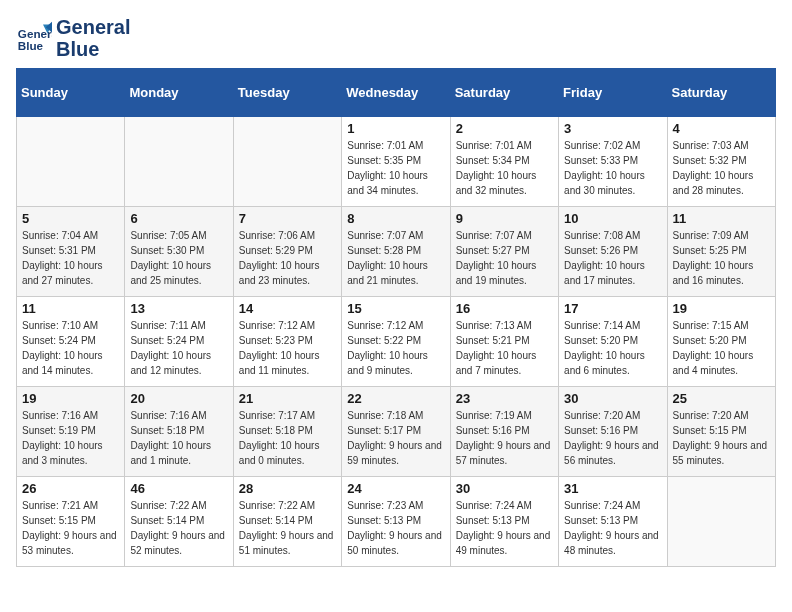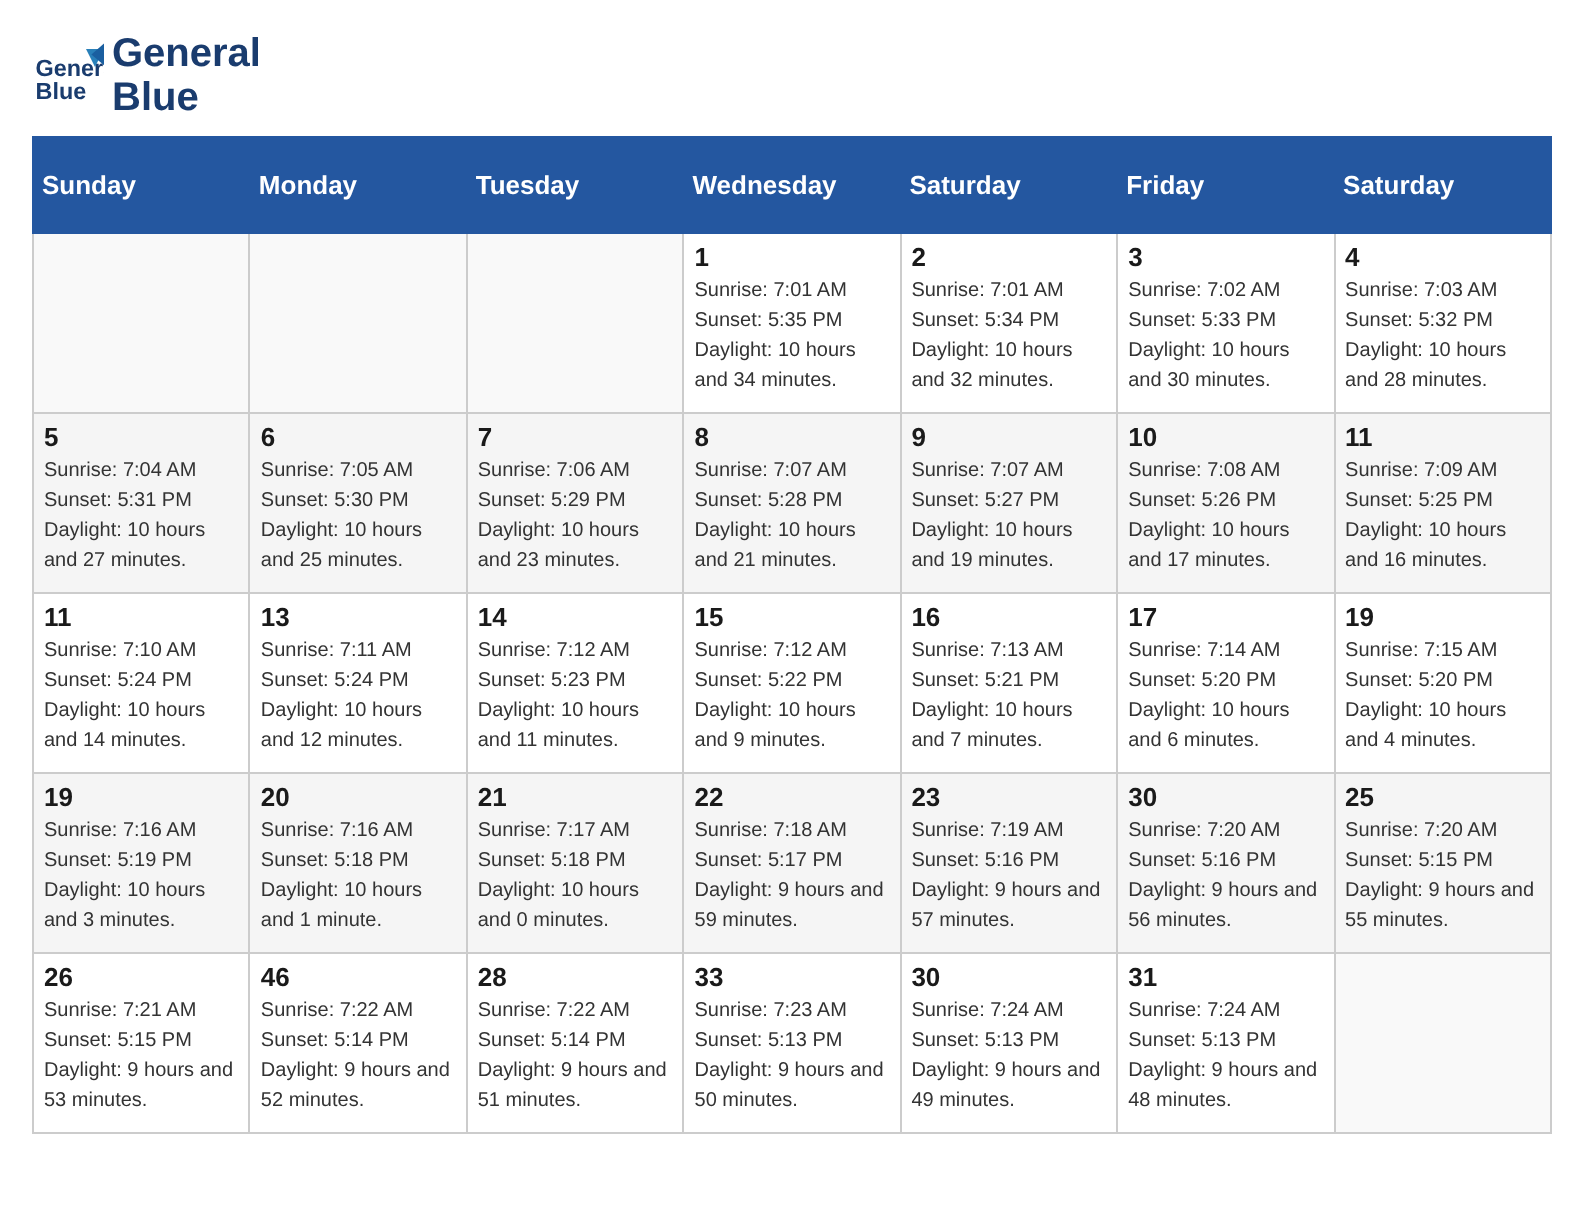--- a/index.html
+++ b/index.html
@@ -227,21 +227,21 @@
         </td>
         <td>
           <span class="day-number">46</span>
           <div class="day-info">Sunrise: 7:22 AM<br>Sunset: 5:14 PM<br>Daylight: 9 hours and 52 minutes.</div>
         </td>
         <td>
           <span class="day-number">28</span>
           <div class="day-info">Sunrise: 7:22 AM<br>Sunset: 5:14 PM<br>Daylight: 9 hours and 51 minutes.</div>
         </td>
         <td>
-          <span class="day-number">33</span>
+          <span class="day-number">24</span>
           <div class="day-info">Sunrise: 7:23 AM<br>Sunset: 5:13 PM<br>Daylight: 9 hours and 50 minutes.</div>
         </td>
         <td>
           <span class="day-number">30</span>
           <div class="day-info">Sunrise: 7:24 AM<br>Sunset: 5:13 PM<br>Daylight: 9 hours and 49 minutes.</div>
         </td>
         <td>
           <span class="day-number">31</span>
           <div class="day-info">Sunrise: 7:24 AM<br>Sunset: 5:13 PM<br>Daylight: 9 hours and 48 minutes.</div>
         </td>

